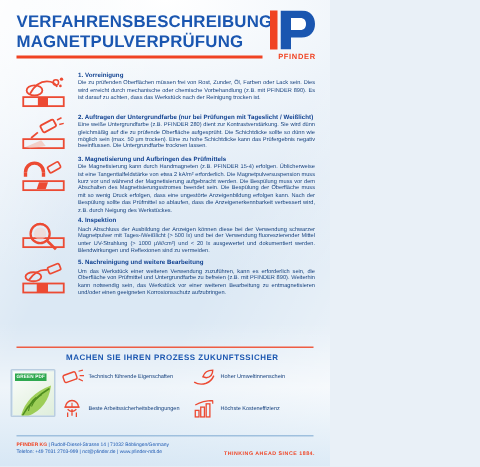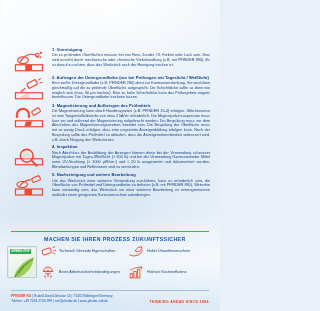--- a/index.html
+++ b/index.html
@@ -107,20 +107,36 @@
   }
   svg { display:block; }
 </style>
 </head>
 <body>
 
 <div class="page">
   <div class="sheen"></div>
   <div class="sheen2"></div>
 
+  <div class="header">
+    <div class="title-wrap">
+      <div class="title-line">VERFAHRENSBESCHREIBUNG</div>
+      <div class="title-line">MAGNETPULVERPRÜFUNG</div>
+    </div>
+    <div class="title-rule"></div>
+
+    <div class="logo">
+      <div class="logo-bar"></div>
+      <svg class="logo-p" viewBox="0 0 23 26">
+        <path d="M0 0 H14 C20 0 23 4 23 9 C23 14 20 18 14 18 H7 V26 H0 Z" fill="#1a56b0"></path>
+        <path d="M7 5 H13 C16 5 17 6.8 17 9 C17 11.2 16 13 13 13 H7 Z" fill="#ffffff"></path>
+      </svg>
+    </div>
+    <div class="logo-word">PFINDER</div>
+  </div>
 
   <div class="steps">
 
     <div class="step">
       <div class="step-icon">
         <svg width="30" height="24" viewBox="0 0 40 32">
           <rect x="2" y="21" width="36" height="8" fill="none" stroke="#ec4a33" stroke-width="1.6"></rect>
           <rect x="15" y="21" width="9" height="8" fill="#ec4a33"></rect>
           <path d="M8 18 q6-11 15-11 q7 0 9 5" fill="none" stroke="#ec4a33" stroke-width="1.6"></path>
           <ellipse cx="12" cy="15" rx="7" ry="4.5" fill="none" stroke="#ec4a33" stroke-width="1.6"></ellipse>

